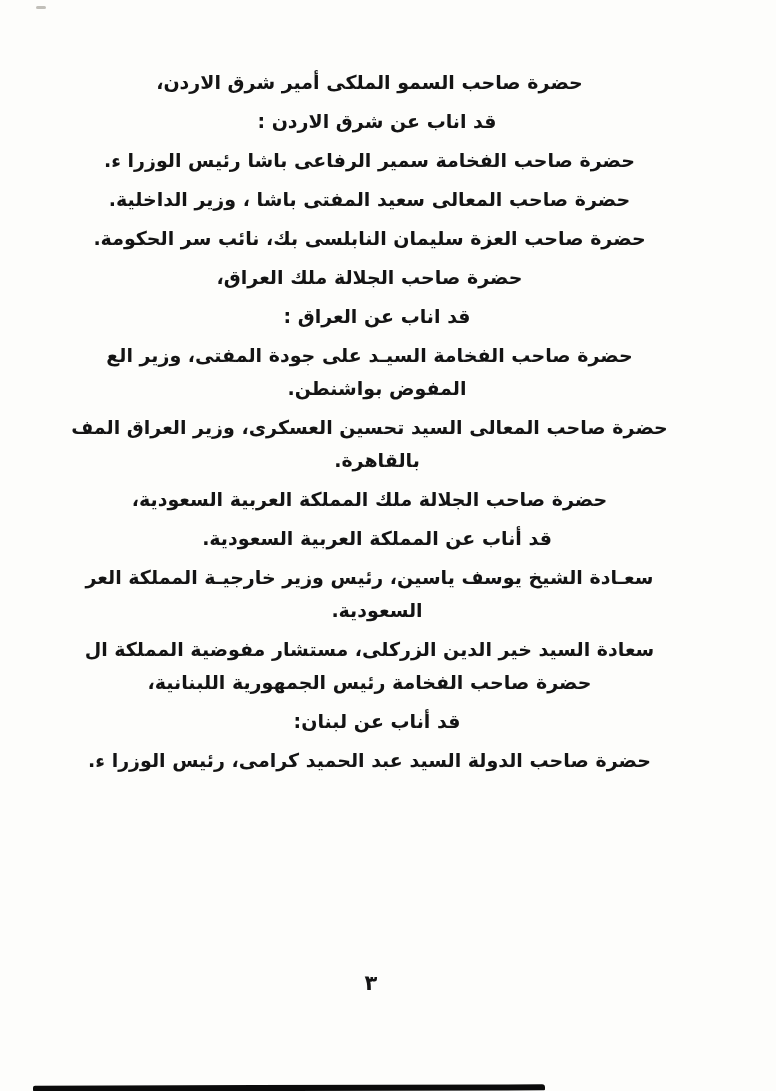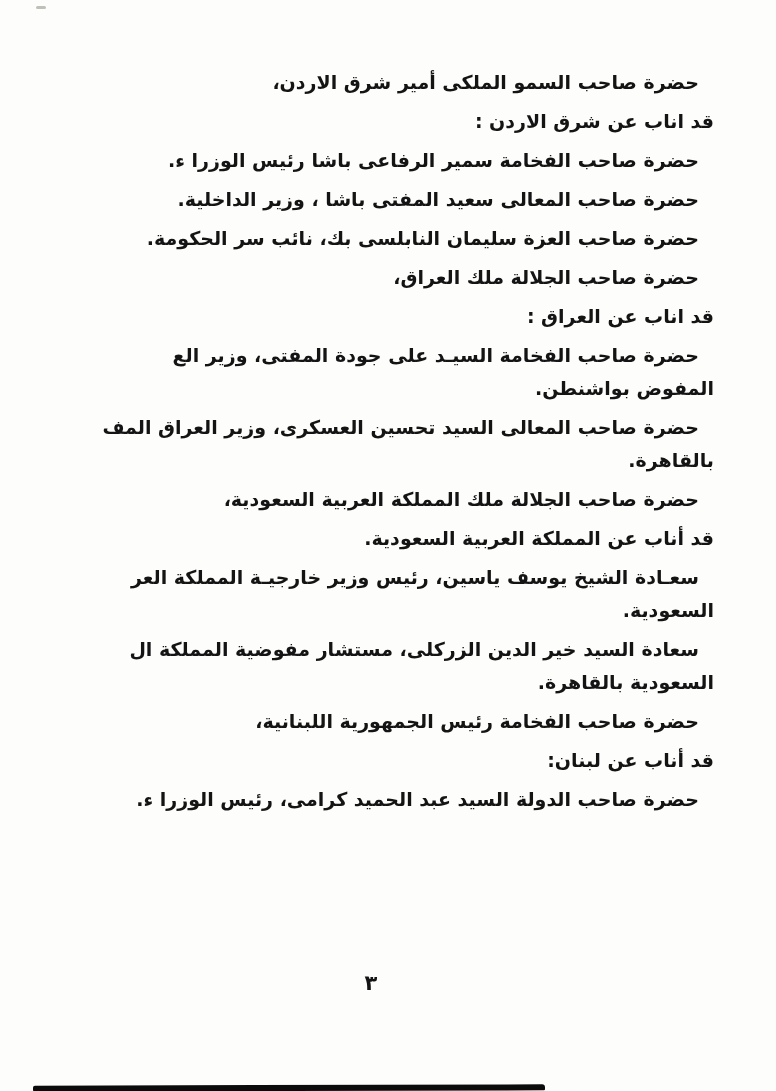--- a/index.html
+++ b/index.html
@@ -19,21 +19,21 @@
     inset: 0;
     background: #fdfdfb;
     overflow: hidden;
   }
   .text-block {
     position: absolute;
     top: 70px;
     right: 62px;
     left: 40px;
     direction: rtl;
-    text-align: right;
+    text-align: center;
     color: #141414;
     font-weight: 700;
     font-size: 19px;
   }
   .line {
     line-height: 25px;
     margin-bottom: 14px;
     white-space: nowrap;
     letter-spacing: 0;
   }
@@ -92,21 +92,20 @@
     <div class="line">قد اناب عن العراق :</div>
     <div class="line indent tight">حضرة صاحب الفخامة السيـد على جودة المفتى، وزير الع</div>
     <div class="line">المفوض بواشنطن.</div>
     <div class="line indent tight">حضرة صاحب المعالى السيد تحسين العسكرى، وزير العراق المف</div>
     <div class="line">بالقاهرة.</div>
     <div class="line indent">حضرة صاحب الجلالة ملك المملكة العربية السعودية،</div>
     <div class="line">قد أناب عن المملكة العربية السعودية.</div>
     <div class="line indent tight">سعـادة الشيخ يوسف ياسين، رئيس وزير خارجيـة المملكة العر</div>
     <div class="line">السعودية.</div>
     <div class="line indent tight">سعادة السيد خير الدين الزركلى، مستشار مفوضية المملكة ال</div>
-    <div class="line">السعودية بالقاهرة.</div>
     <div class="line indent">حضرة صاحب الفخامة رئيس الجمهورية اللبنانية،</div>
     <div class="line">قد أناب عن لبنان:</div>
     <div class="line indent">حضرة صاحب الدولة السيد عبد الحميد كرامى، رئيس الوزرا ء.</div>
   </div>
 
   <div class="page-number">٣</div>
 
   <div class="scan-streak-bottom"></div>
 
 </div>

